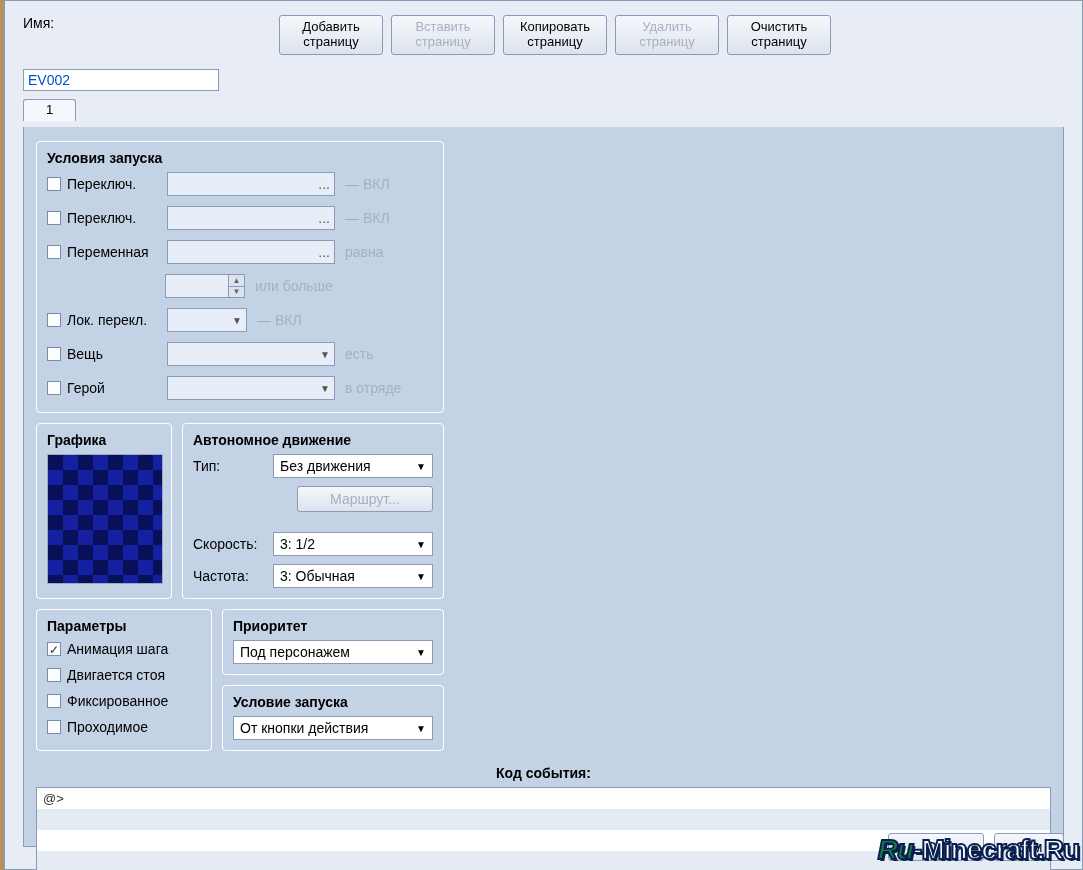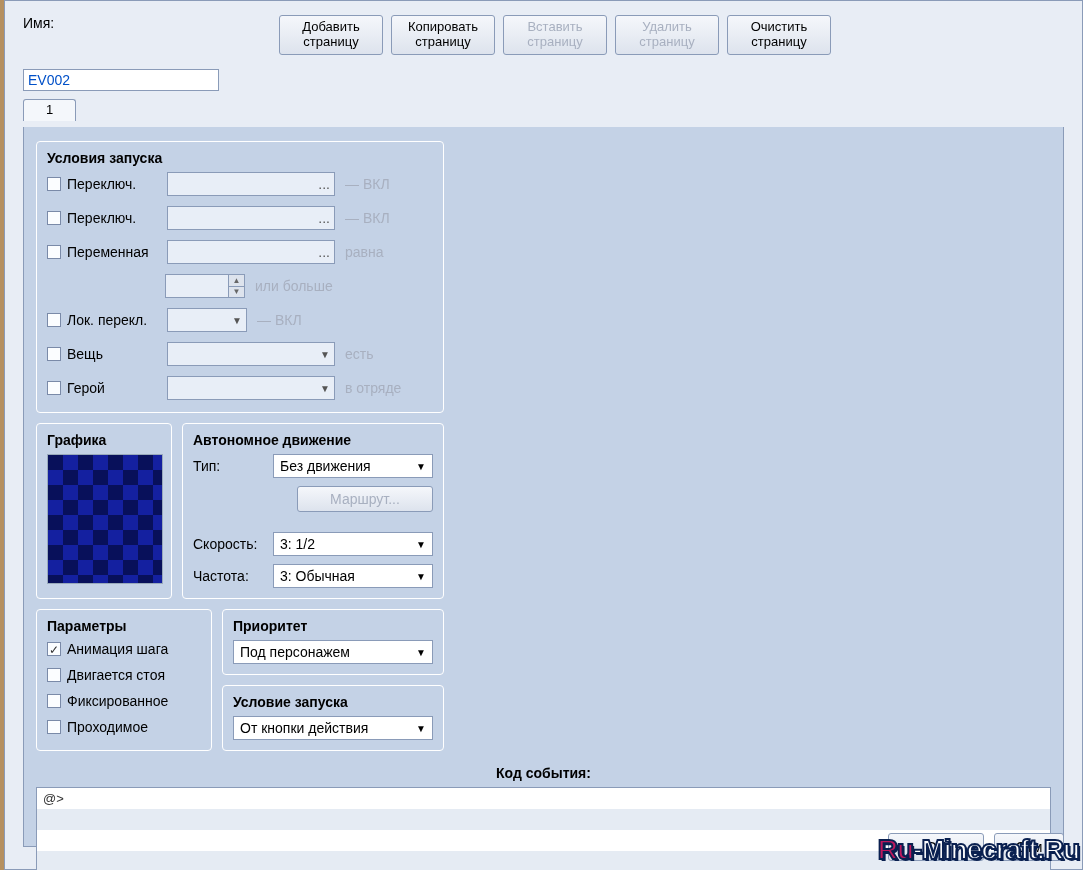--- a/index.html
+++ b/index.html
@@ -70,41 +70,41 @@
 
 .code-label { font-weight:bold; font-size:14px; margin-bottom:6px; }
 .code-list { flex:1; background:#fff; border:1px solid #8a9bb8; overflow:hidden; }
 .code-row { height:21px; padding-left:6px; font-size:13px; display:flex; align-items:center; color:#333;}
 .code-row:nth-child(even){ background:#e5ebf3; }
 
 .footer { position:absolute; bottom:8px; right:18px; display:flex; gap:10px; }
 .fbtn { width:96px; height:28px; background:linear-gradient(#f5f7fb,#dde3ed); border:1px solid #8a9bb8; border-radius:3px; font-size:14px; display:flex; align-items:center; justify-content:center; }
 
 .watermark { position:absolute; right:4px; bottom:4px; font-family: "Comic Sans MS", cursive; font-weight:bold; font-size:28px; color:#fff; -webkit-text-stroke: 2px #0a2050; text-shadow: 2px 2px 0 #0a2050; z-index:50; letter-spacing:-1px;}
-.watermark .ru{ color:#be185d; }
+.watermark .ru{ color:#15803d;font-style:italic; }
 
 .left-edge { position:absolute; left:0; top:0; width:4px; height:100%; background:#b59060; }
 </style>
 </head>
 <body>
 
 <div class="left-edge"></div>
 
 <div class="window">
 
   <div class="body">
     <div class="toprow">
       <div class="name-block">
         <span class="name-label">Имя:</span>
         <input class="name-input" style="background: rgb(255, 255, 255); margin-top: 36px;" value="EV002">
       </div>
       <div class="page-btns">
         <div class="pbtn">Добавить страницу</div>
+        <div class="pbtn disabled">Вставить страницу</div>
         <div class="pbtn">Копировать страницу</div>
-        <div class="pbtn disabled">Вставить страницу</div>
         <div class="pbtn disabled">Удалить страницу</div>
         <div class="pbtn">Очистить страницу</div>
       </div>
     </div>
 
     <div style="height:22px; position:relative;">
       <div class="tabhead" style="top:0;">
         <div class="tabbtn">1</div>
       </div>
     </div>

